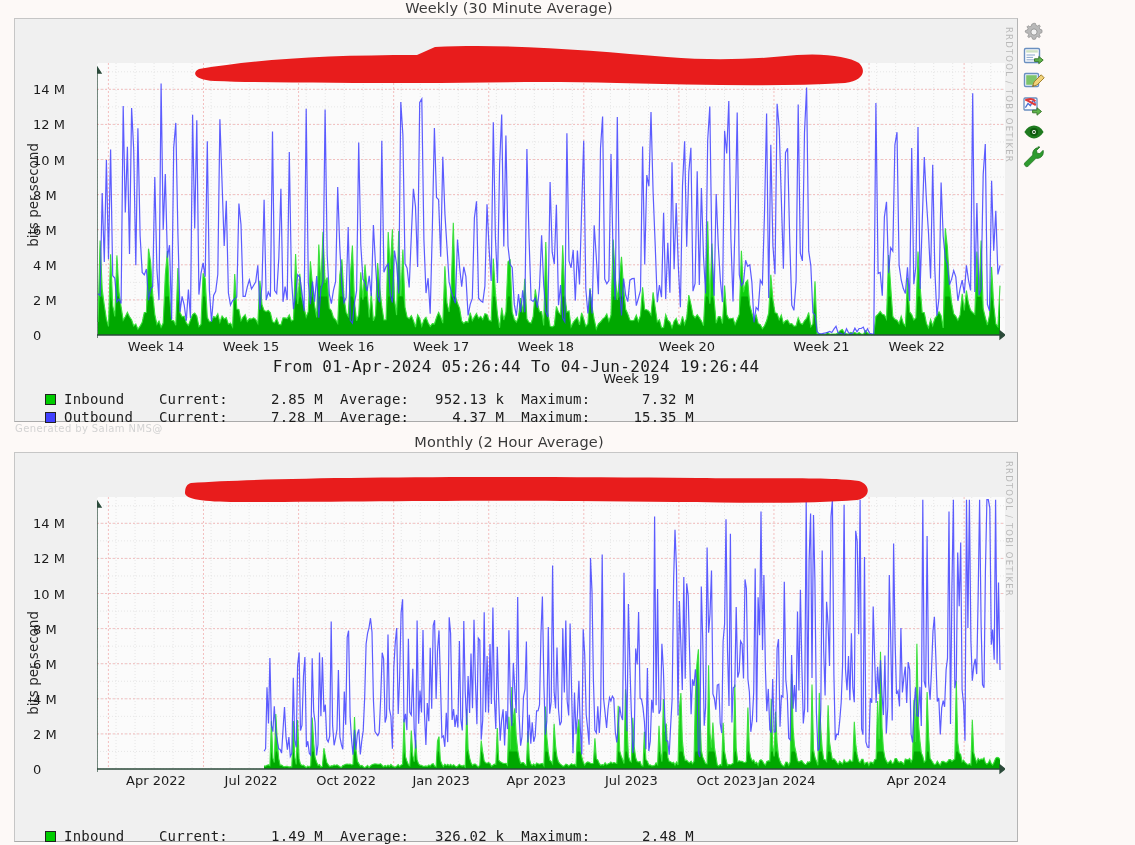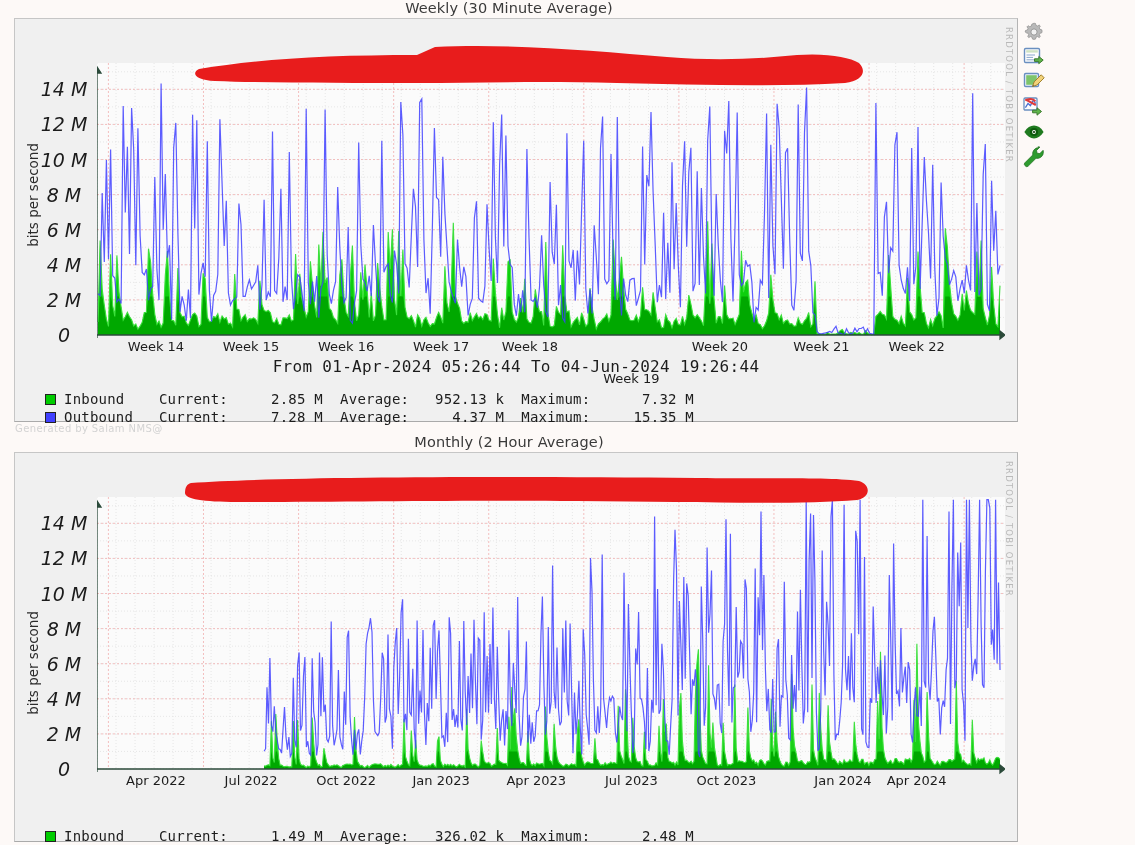--- a/index.html
+++ b/index.html
@@ -77,27 +77,26 @@
   .plot-wrap { position: absolute; }
   #plot-weekly  { left: 82px; top: 44px;  width: 908px; height: 272px; }
   #plot-monthly { left: 82px; top: 44px;  width: 908px; height: 272px; }
 
   .plot-svg { display: block; }
 
   .ytick {
     position: absolute;
     right: 0;
     width: 62px;
-    text-align: center;
-    font-family: "DejaVu Sans", sans-serif;
-    font-size: 19px;
+    text-align: left;
+    font-family: "DejaVu Sans", sans-serif;
+    font-size: 13px;
     color: #1c1c1c;
     transform: translateY(-50%);
     white-space: nowrap;
-    font-style: italic;
   }
   .ytick-col { position: absolute; left: 12px; width: 68px; top: 0; height: 100%; }
 
   .xtick {
     position: absolute;
     font-family: "DejaVu Sans", sans-serif;
     font-size: 13px;
     color: #1c1c1c;
     transform: translateX(-50%);
     white-space: nowrap;
@@ -283,23 +282,23 @@
             <polygon points="-4,10 0,4 4,10"></polygon>
           </g>
         </svg>
       </div>
 
     <div class="xtick-row" id="xticks-weekly" style="top:320px;">
         <div class="xtick" style="left: 140.949px;">Week 14</div>
         <div class="xtick" style="left: 236.027px;">Week 15</div>
         <div class="xtick" style="left: 331.106px;">Week 16</div>
         <div class="xtick" style="left: 426.184px;">Week 17</div>
-        <div class="xtick" style="left: 515px;">Week 18</div>
+        <div class="xtick" style="left: 531px;">Week 18</div>
         <div class="xtick" style="left: 616.341px; margin-top: 32px;">Week 19</div>
-        <div class="xtick" style="left: 705px;">Week 20</div>
+        <div class="xtick" style="left: 672px;">Week 20</div>
         <div class="xtick" style="left: 806.498px;">Week 21</div>
         <div class="xtick" style="left: 901.577px;">Week 22</div>
       </div>
 
     <div class="range-line" style="top:338px;">From 01-Apr-2024 05:26:44 To 04-Jun-2024 19:26:44</div>
 
     <div class="legend" id="legend-weekly" style="top:371px;"><div class="legend-row"><span class="swatch" style="background: rgb(0, 204, 0);"></span><span class="legend-text">Inbound    Current:     2.85 M  Average:   952.13 k  Maximum:      7.32 M</span></div><div class="legend-row"><span class="swatch" style="background: rgb(64, 64, 255);"></span><span class="legend-text">Outbound   Current:     7.28 M  Average:     4.37 M  Maximum:     15.35 M</span></div></div>
 
     <div class="gen-by" style="top:404px;">Generated by Salam NMS@</div>
 
@@ -488,21 +487,21 @@
       </div>
 
     <div class="xtick-row" id="xticks-monthly" style="top:320px;">
         <div class="xtick" style="left: 140.949px;">Apr 2022</div>
         <div class="xtick" style="left: 236.027px;">Jul 2022</div>
         <div class="xtick" style="left: 331.106px;">Oct 2022</div>
         <div class="xtick" style="left: 426.184px;">Jan 2023</div>
         <div class="xtick" style="left: 521.263px;">Apr 2023</div>
         <div class="xtick" style="left: 616.341px;">Jul 2023</div>
         <div class="xtick" style="left: 711.42px;">Oct 2023</div>
-        <div class="xtick" style="left: 828px;">Jan 2024</div>
+        <div class="xtick" style="left: 772px;">Jan 2024</div>
         <div class="xtick" style="left: 901.577px;">Apr 2024</div>
       </div>
 
 
     <div class="legend" id="legend-monthly" style="top:374px;"><div class="legend-row"><span class="swatch" style="background: rgb(0, 204, 0);"></span><span class="legend-text">Inbound    Current:     1.49 M  Average:   326.02 k  Maximum:      2.48 M</span></div></div>
 
     <svg class="redaction" width="700" height="42" style="left:162px; top:16px;" viewBox="0 0 700 42">
       <path d="M14,14 C100,8 300,7 520,9 C600,10 650,8 682,12 C694,16 694,28 680,31
                C620,36 520,33 400,32 C300,31 160,33 60,33 C26,33 8,30 8,24 C8,18 10,15 14,14 Z" fill="#e81c1c"></path>
     </svg>

